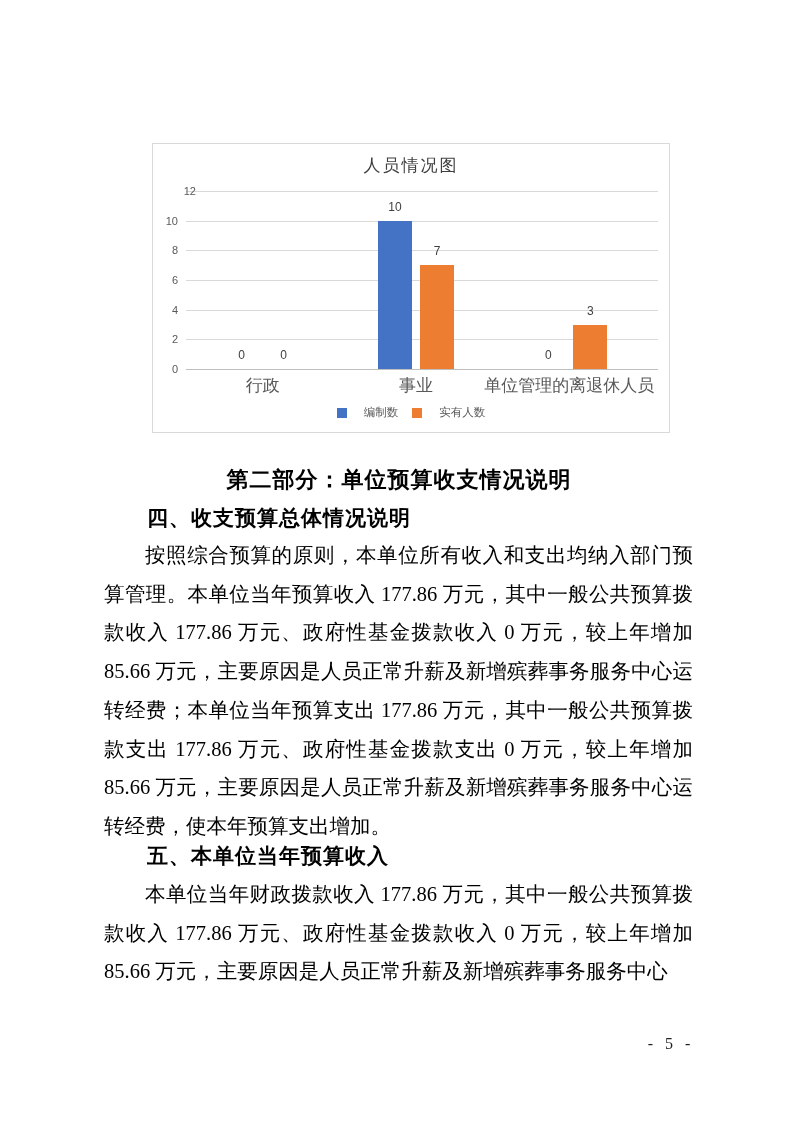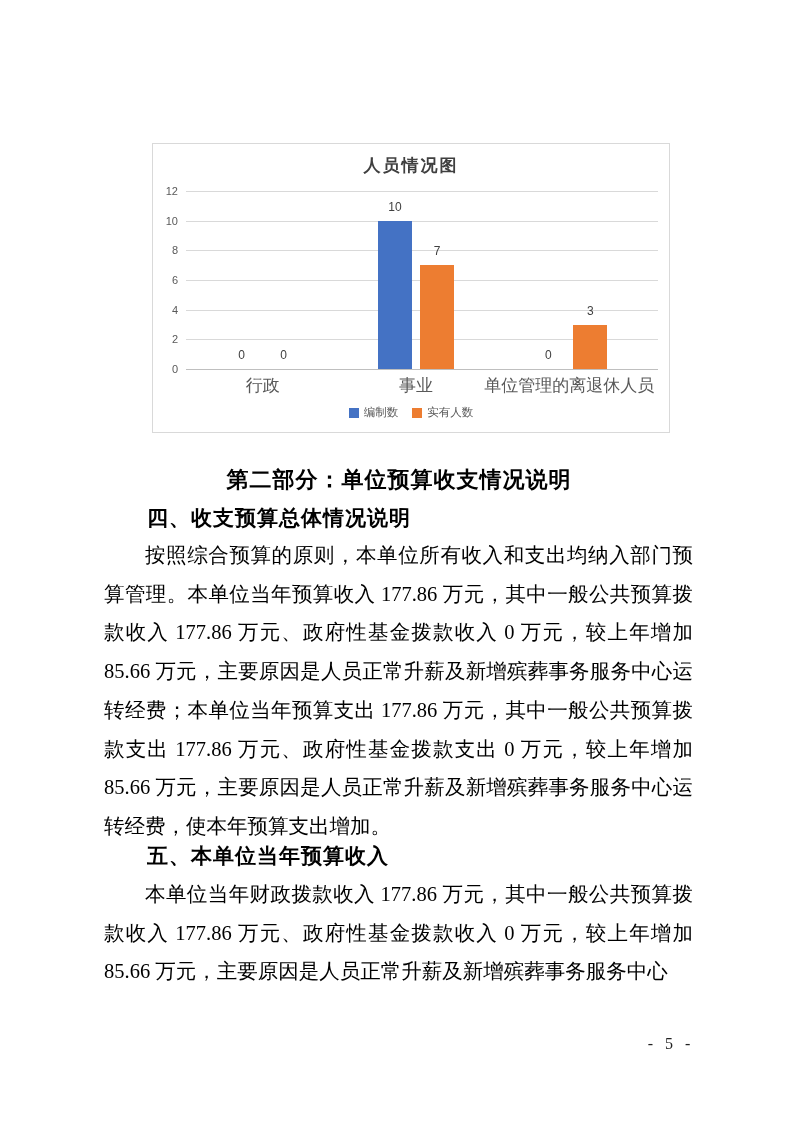--- a/index.html
+++ b/index.html
@@ -10,42 +10,42 @@
   }
 
   
   .chart{
     position:absolute;left:152px;top:143px;width:516px;height:288px;
     border:1px solid #d9d9d9;background:#fff;
     font-family:"Liberation Sans","DejaVu Sans",sans-serif;
   }
   .chart-title{
     position:absolute;top:10px;left:0;width:100%;text-align:center;
-    font-size:17px;font-weight:bold;color:#3f3f3f;letter-spacing:2px;
+    font-size:17px;font-weight:normal;color:#3f3f3f;letter-spacing:2px;
   }
   .gridline{position:absolute;height:1px;background:#d9d9d9;}
   .gridline.baseline{background:#bfbfbf;}
   .ytick{
     position:absolute;text-align:right;font-size:11px;color:#595959;line-height:14px;
   }
   .bar{position:absolute;}
   .bar-label{
     position:absolute;font-size:12px;color:#404040;line-height:14px;
     transform:translateX(-50%);text-align:center;
   }
   .xcat{
     position:absolute;font-size:17px;color:#595959;line-height:14px;
     transform:translateX(-50%);text-align:center;white-space:nowrap;
   }
   .legend{
     position:absolute;bottom:12px;left:0;width:100%;
     display:flex;justify-content:center;align-items:center;gap:14px;
     font-size:11.5px;color:#595959;
   }
-  .legend-item{display:inline-flex;align-items:center;gap:5px;}
+  .legend-item{display:inline-flex;align-items:center;gap:17px;}
   .swatch{width:10px;height:10px;display:inline-block;}
 
   
   .doc-h1{
     position:absolute;left:104px;top:459px;width:590px;text-align:center;
     font-size:22px;font-weight:bold;letter-spacing:1px;margin-top:6px;
   }
   .doc-h2{
     position:absolute;left:147px;font-size:21px;font-weight:bold;
     font-family:"Liberation Sans","DejaVu Sans",sans-serif;
@@ -79,21 +79,21 @@
       <div class="ytick" style="left: 0px; top: 188px; width: 25px;">2</div>
       <div class="gridline" style="left: 33px; top: 166px; width: 472px;"></div>
       <div class="ytick" style="left: 0px; top: 159px; width: 25px;">4</div>
       <div class="gridline" style="left: 33px; top: 136px; width: 472px;"></div>
       <div class="ytick" style="left: 0px; top: 129px; width: 25px;">6</div>
       <div class="gridline" style="left: 33px; top: 106px; width: 472px;"></div>
       <div class="ytick" style="left: 0px; top: 99px; width: 25px;">8</div>
       <div class="gridline" style="left: 33px; top: 77px; width: 472px;"></div>
       <div class="ytick" style="left: 0px; top: 70px; width: 25px;">10</div>
       <div class="gridline" style="left: 33px; top: 47px; width: 472px;"></div>
-      <div class="ytick" style="left: 0px; top: 40px; width: 25px;">12</div>
+      <div class="ytick" style="left: 18px; top: 40px; width: 25px;">12</div>
       <div class="xcat" style="left: 109.667px; top: 235px;">行政</div>
       <div class="bar-label" style="left: 88.7px; top: 204px;">0</div>
       <div class="bar-label" style="left: 130.7px; top: 204px;">0</div>
       <div class="xcat" style="left: 263px; top: 235px;">事业</div>
       <div class="bar" style="left: 225px; top: 76.7px; width: 34px; height: 148.3px; background: rgb(68, 114, 196);"></div>
       <div class="bar-label" style="left: 242px; top: 55.7px;">10</div>
       <div class="bar" style="left: 267px; top: 121.2px; width: 34px; height: 103.8px; background: rgb(237, 125, 49);"></div>
       <div class="bar-label" style="left: 284px; top: 100.2px;">7</div>
       <div class="xcat" style="left: 416.333px; top: 235px;">单位管理的离退休人员</div>
       <div class="bar-label" style="left: 395.3px; top: 204px;">0</div>

